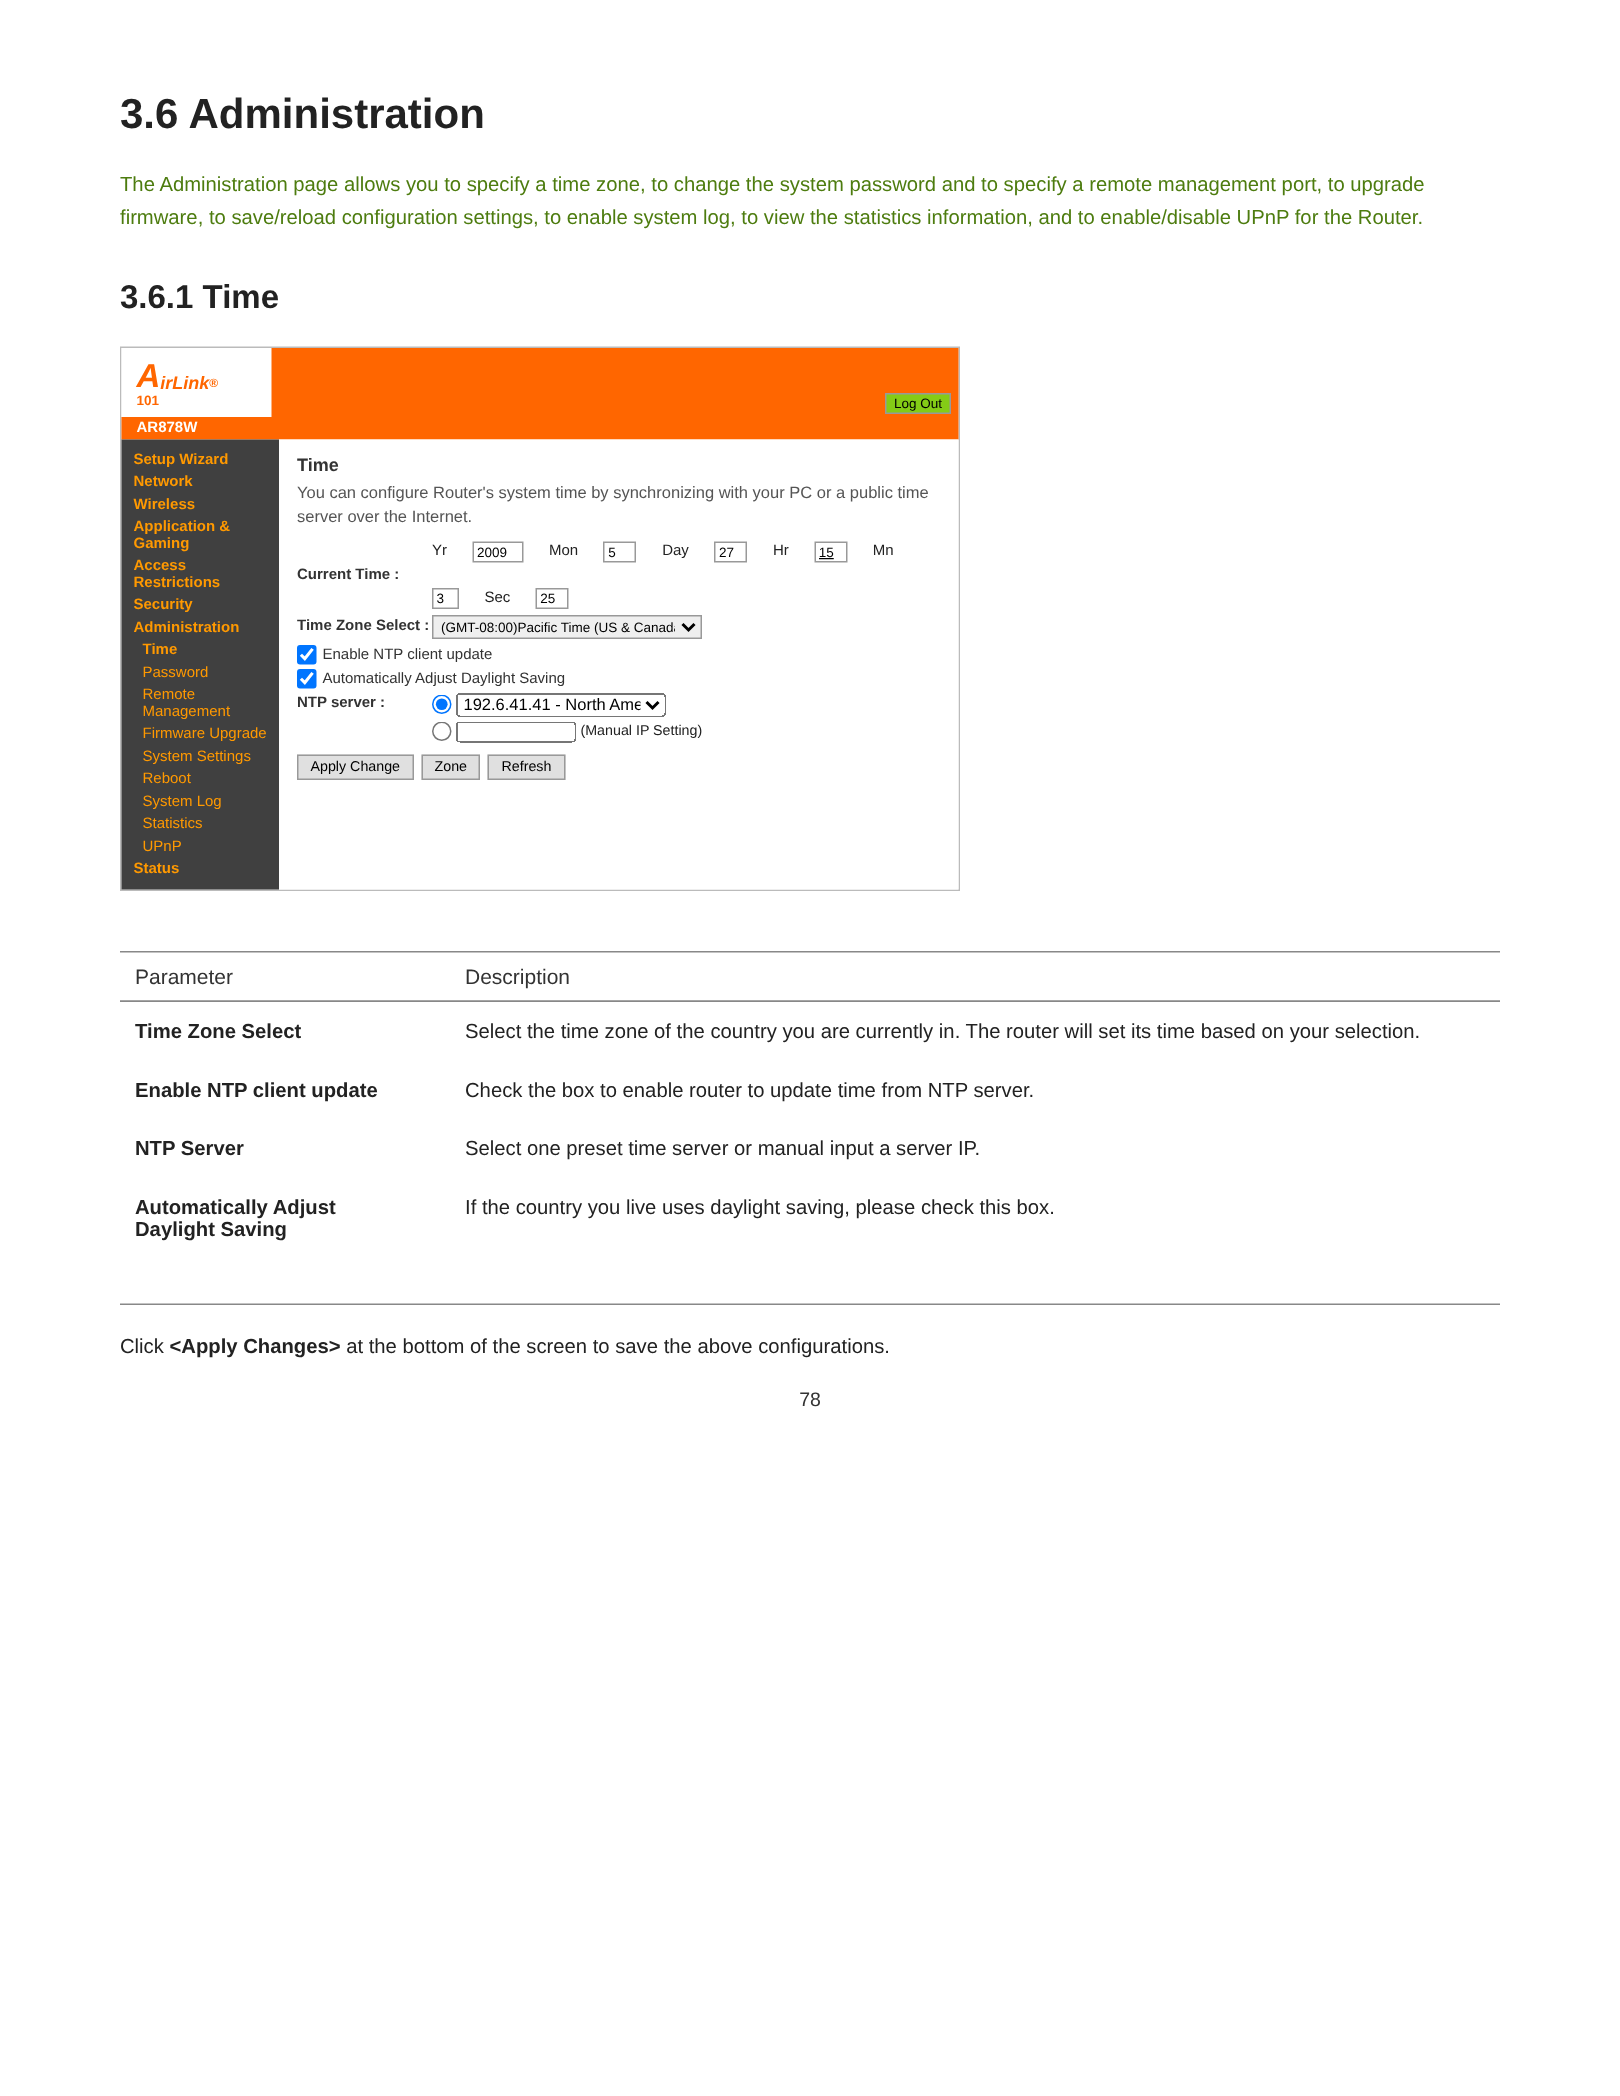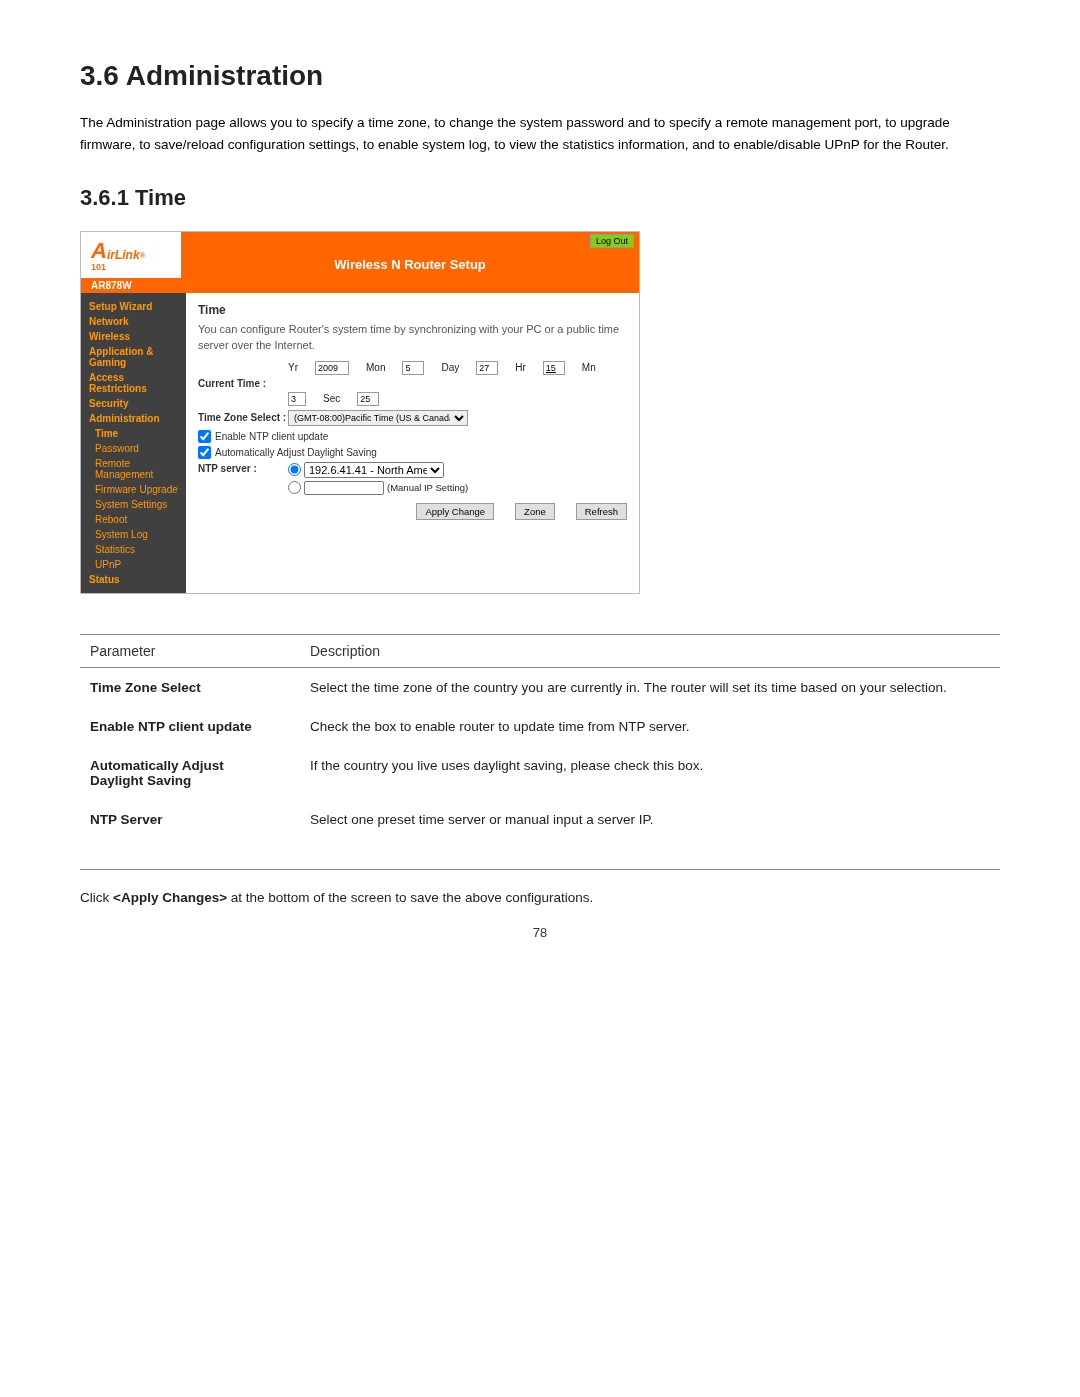--- a/index.html
+++ b/index.html
@@ -15,21 +15,21 @@
     h1.main-title {
       font-size: 28px;
       font-weight: bold;
       margin-bottom: 20px;
       border-bottom: none;
     }
     .intro-text {
       font-size: 13.5px;
       line-height: 1.6;
       margin-bottom: 30px;
-      color: #000000;
+      color: #4d7c0f;
     }
     h2.section-title {
       font-size: 22px;
       font-weight: bold;
       margin-bottom: 20px;
     }
 
     
     .router-ui {
       border: 1px solid #bbb;
@@ -147,23 +147,22 @@
       gap: 3px;
     }
     .ntp-option {
       display: flex;
       align-items: center;
       gap: 3px;
       font-size: 9.5px;
     }
     .button-row {
       display: flex;
-      gap: 21px;
+      gap: 5px;
       margin-top: 8px;
-      justify-content: flex-end;
     }
     .button-row button {
       font-size: 9.5px;
       padding: 2px 8px;
       cursor: pointer;
       background: #e0e0e0;
       border: 1px solid #999;
     }
 
     
@@ -233,23 +232,20 @@
           <span style="font-size:22px; font-style:italic; font-weight:bold; color:#f60;">A</span>
           <span style="font-size:12px; font-style:italic; font-weight:bold; color:#f60; margin-bottom:2px;">irLink</span>
           <span style="font-size:8px; color:#f60; font-weight:bold; vertical-align:super; margin-bottom:4px;">®</span>
         </div>
         <div style="font-size:9px; font-weight:bold; color:#f60; margin-top:-2px;">101</div>
       </div>
     </div>
     <div style="flex:1; background:#f60; display:flex; flex-direction:column; justify-content:flex-end; align-items:flex-end;">
       <div style="padding:2px 5px;">
         <button style="font-size:9px; padding:1px 5px; cursor:pointer; background:#84cc16; border:1px solid #999;">Log Out</button>
-      </div>
-      <div style="flex:1; display:flex; align-items:center; justify-content:center; width:100%; padding: 6px 0;">
-        <span style="color:#fff; font-size:13px; font-weight:bold; text-align:center; width:100%; display:block;">Wireless N Router Setup</span>
       </div>
     </div>
   </div>
 
   <div style="background:#f60; color:#fff; font-size:10px; font-weight:bold; padding:2px 10px;">AR878W</div>
 
   <div class="router-body">
     <div class="router-sidebar">
       <a>Setup Wizard</a>
       <a>Network</a>
@@ -347,26 +343,26 @@
   <tbody>
     <tr>
       <td class="param-name">Time Zone Select</td>
       <td>Select the time zone of the country you are currently in. The router will set its time based on your selection.</td>
     </tr>
     <tr>
       <td class="param-name">Enable NTP client update</td>
       <td>Check the box to enable router to update time from NTP server.</td>
     </tr>
     <tr>
+      <td class="param-name">NTP Server</td>
+      <td>Select one preset time server or manual input a server IP.</td>
+    </tr>
+    <tr>
       <td class="param-name">Automatically Adjust<br>Daylight Saving</td>
       <td>If the country you live uses daylight saving, please check this box.</td>
-    </tr>
-    <tr>
-      <td class="param-name">NTP Server</td>
-      <td>Select one preset time server or manual input a server IP.</td>
     </tr>
   </tbody>
 </table>
 
 <div class="bottom-rule"></div>
 
 <p class="footer-text">
   Click <strong>&lt;Apply Changes&gt;</strong> at the bottom of the screen to save the above configurations.
 </p>
 

